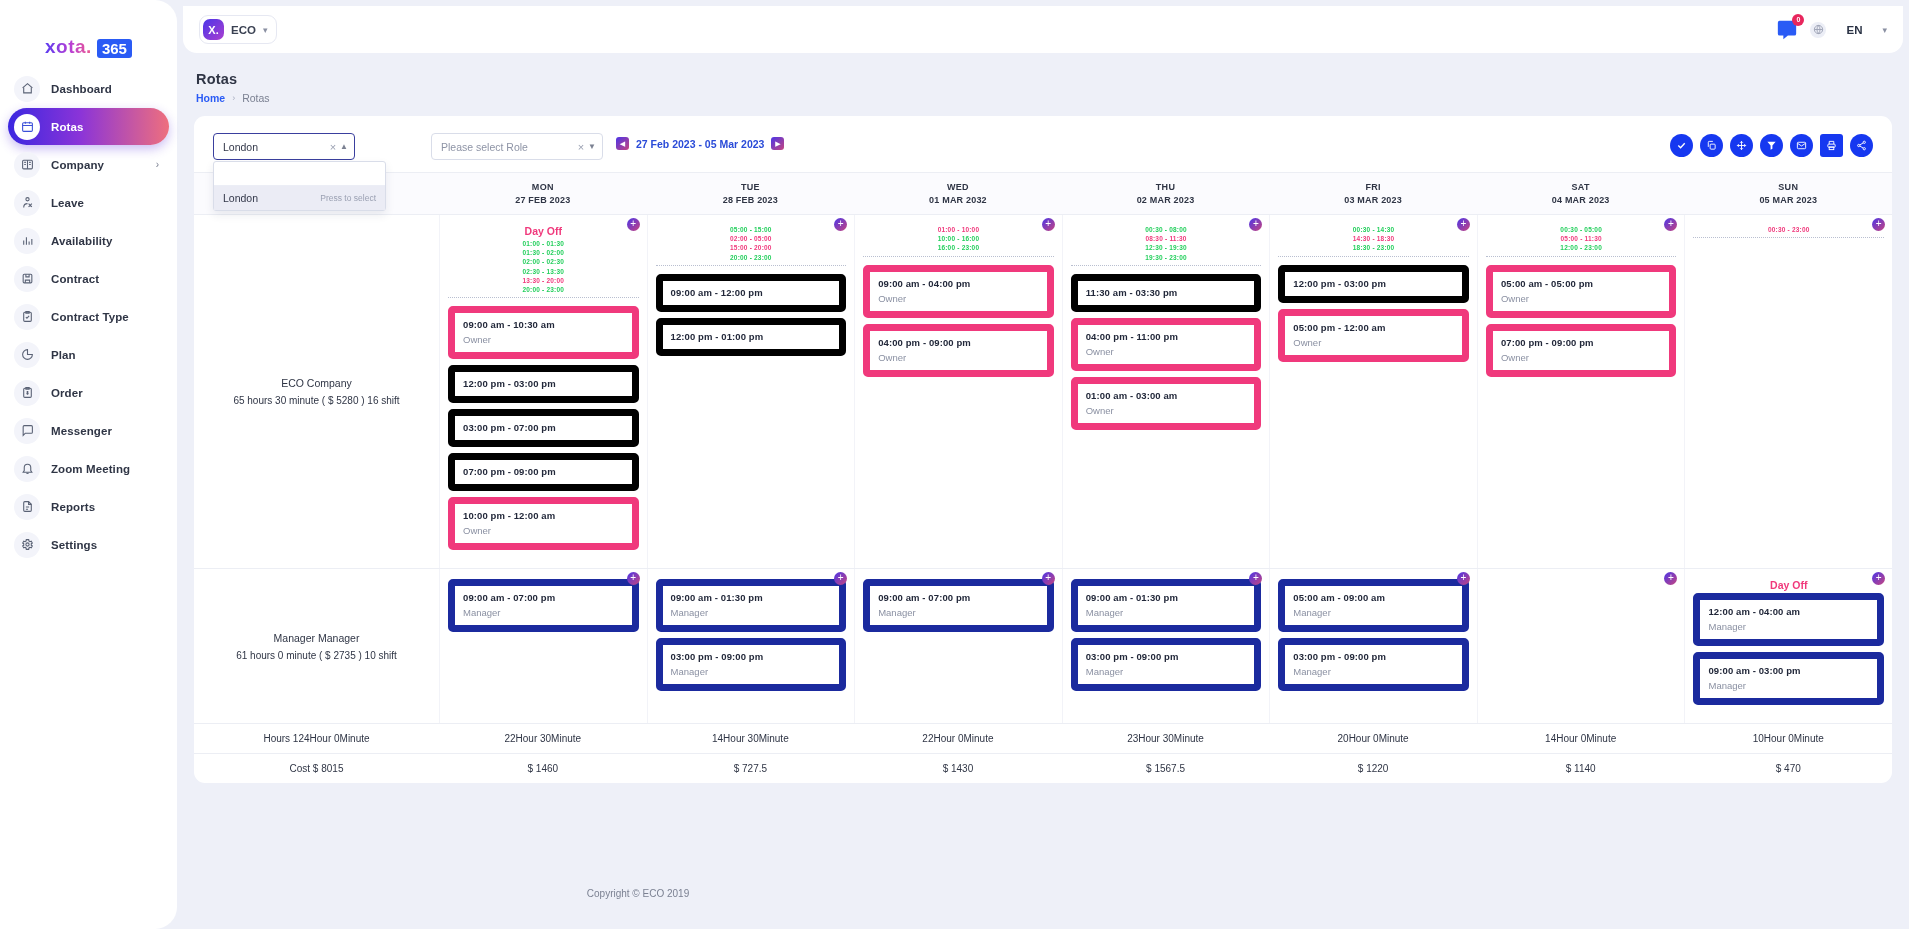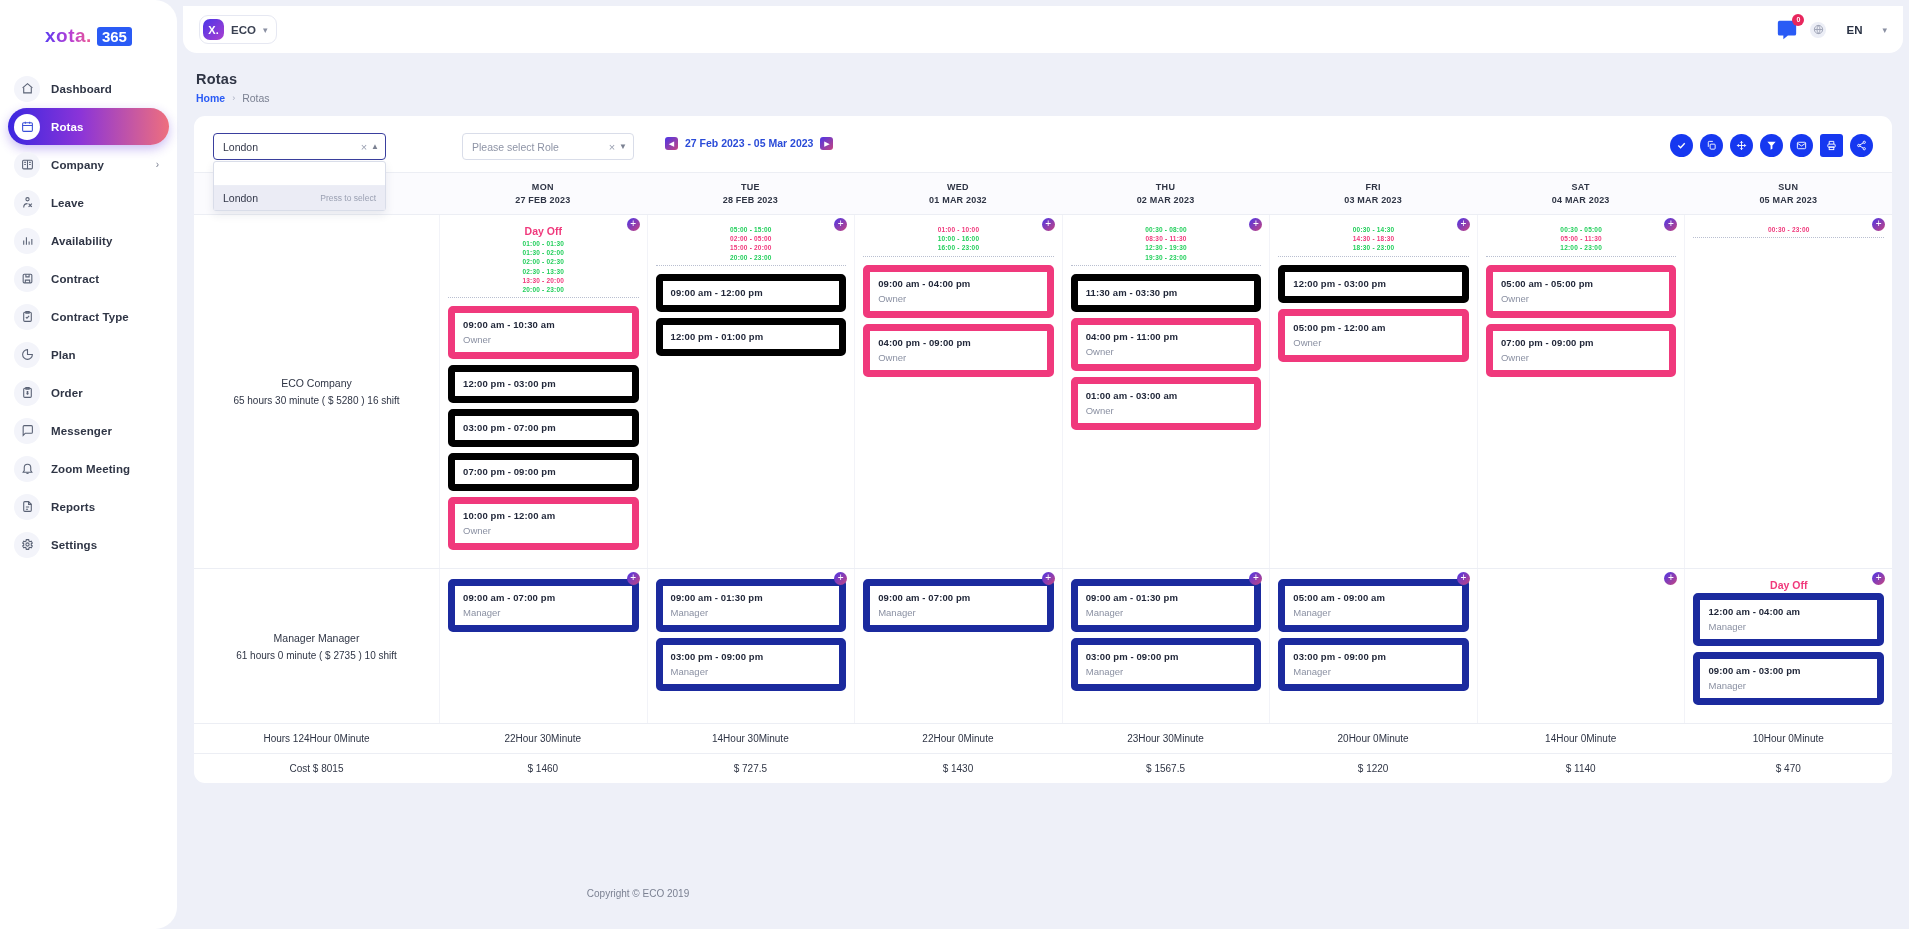--- a/index.html
+++ b/index.html
@@ -14,21 +14,21 @@
   
   .sidebar {
     width: 177px; height: 929px;
     background: #ffffff;
     border-radius: 0 22px 22px 0;
     flex: 0 0 177px;
     padding-top: 14px;
     position: relative;
     z-index: 5;
   }
-  .brand { display:flex; align-items:center; justify-content:center; gap:5px; height:44px; margin-bottom:12px;}
+  .brand { display:flex; align-items:flex-end; justify-content:center; gap:5px; height:44px; margin-bottom:12px;}
   .brand-xota { font-size:19px; font-weight:700; letter-spacing:.5px;
     background: linear-gradient(90deg,#5b3cf0 0%, #b93fd4 55%, #ef5a8c 100%);
     -webkit-background-clip:text; background-clip:text; color:transparent; }
   .brand-365 { background:#2a5bf5; color:#fff; font-size:15px; font-weight:700; padding:1px 5px; border-radius:3px; }
 
   .nav { padding: 0 8px; }
   .nav-item {
     display:flex; align-items:center; gap:11px;
     height:37px; margin-bottom:1px; padding-left:6px;
     border-radius:19px; cursor:pointer; position:relative;
@@ -82,21 +82,21 @@
   .crumb-cur { color:#7b8192; }
 
   
   .card {
     background:#fff; border-radius:11px; margin: 0 17px;
     flex:0 0 auto; position:relative;
   }
 
   
   .toolbar { display:flex; align-items:flex-start; padding: 17px 19px 12px 19px; position:relative; }
-  .select-box { position:relative; width:173px; }
+  .select-box { position:relative; width:142px; }
   .select-ctl {
     height:27px; border:1px solid #3a3f9e; border-radius:4px; background:#fff;
     display:flex; align-items:center; padding: 0 6px 0 9px; gap:4px;
   }
   .select-ctl.plain { border:1px solid #d9dde9; }
   .select-val { font-size:10.5px; color:#33384a; flex:1; }
   .select-val.ph { color:#8e94a6; }
   .sel-x { color:#9aa0b2; font-size:11px; cursor:pointer; }
   .sel-arrow { color:#7b8192; font-size:8px; cursor:pointer; }
   .dropdown {
@@ -104,21 +104,21 @@
     border:1px solid #d9dde9; border-radius:3px; box-shadow:0 4px 10px rgba(30,40,80,.09);
     z-index:40;
   }
   .dd-blank { height:24px; border-bottom:1px solid #eceef6; }
   .dd-opt { display:flex; align-items:center; background:#ebecf5; padding:6px 9px; cursor:pointer; }
   .dd-opt-label { font-size:10.5px; color:#33384a; }
   .dd-opt-hint { margin-left:auto; font-size:8.5px; color:#9aa0b2; }
 
   .select-box.role { margin-left:76px; width:172px; }
 
-  .daterange { display:flex; align-items:flex-start; gap:7px; margin-left:31px; margin-top:4px; }
+  .daterange { display:flex; align-items:center; gap:7px; margin-left:13px; margin-top:4px; }
   .nav-sq { width:13px; height:13px; border-radius:3px;
     background:linear-gradient(135deg,#4b35e8,#c6457f); color:#fff;
     display:flex; align-items:center; justify-content:center; font-size:7px; cursor:pointer; }
   .date-txt { font-size:10.5px; font-weight:700; color:#2a4bd8; white-space:nowrap; }
 
   .actions { margin-left:auto; display:flex; align-items:center; gap:7px; margin-top:1px; }
   .act {
     width:23px; height:23px; border-radius:50%; background:#1638f0; color:#fff;
     display:flex; align-items:center; justify-content:center; cursor:pointer;
   }

